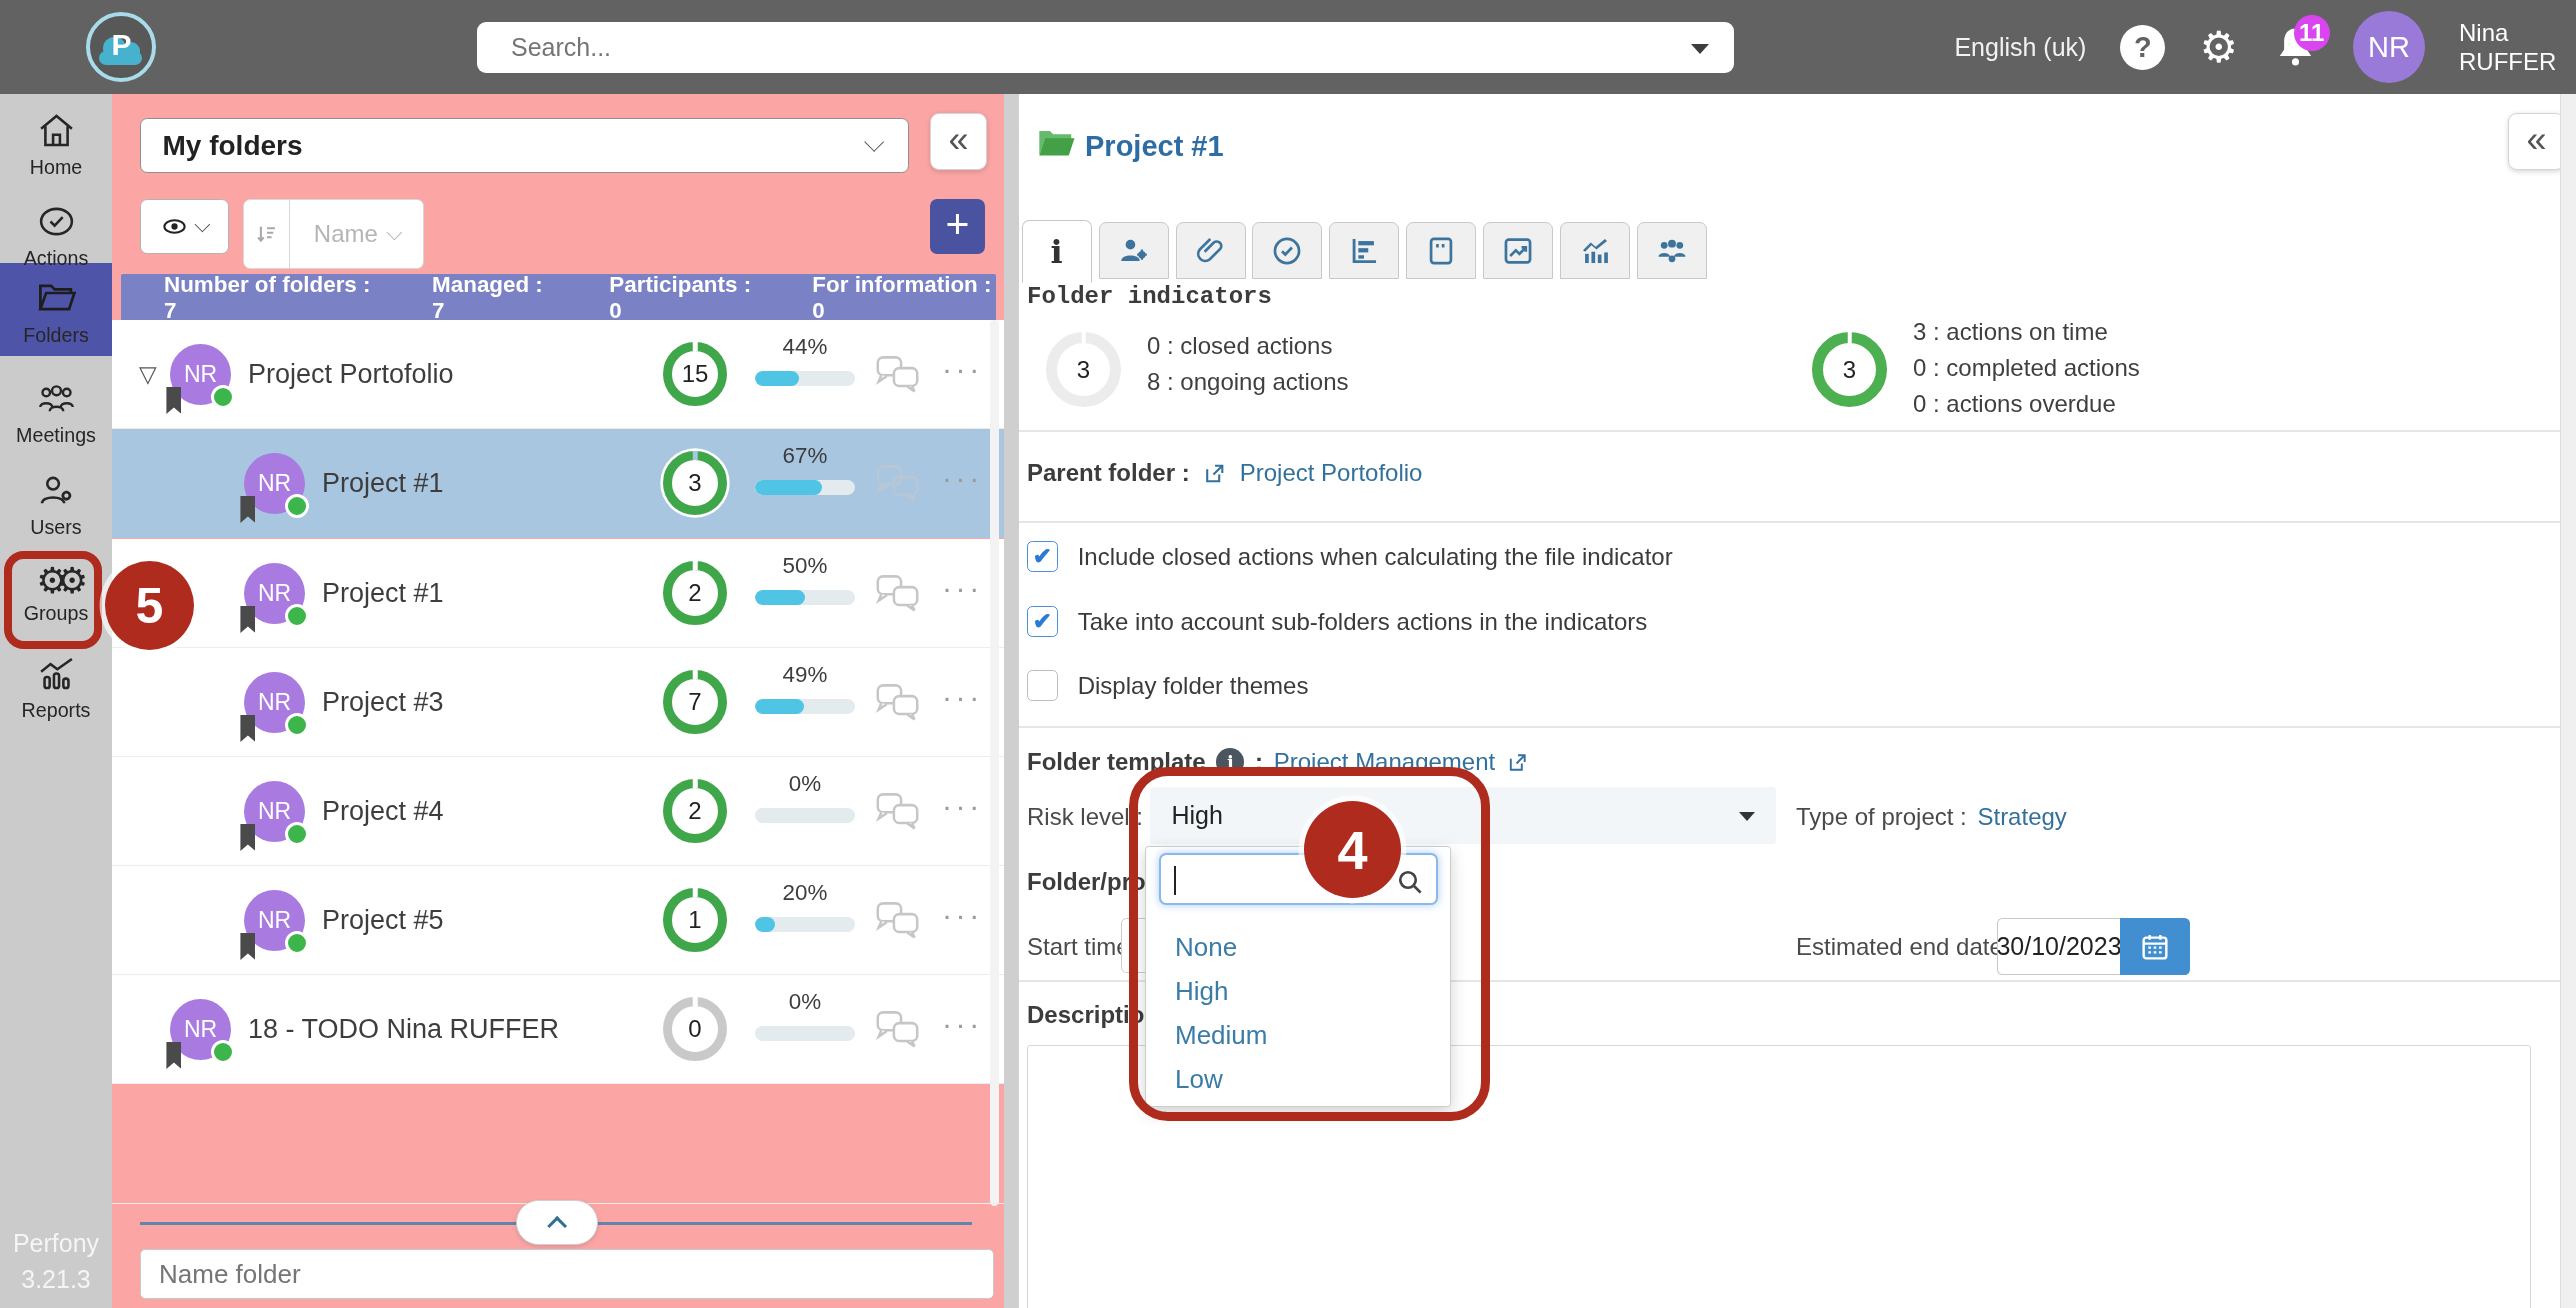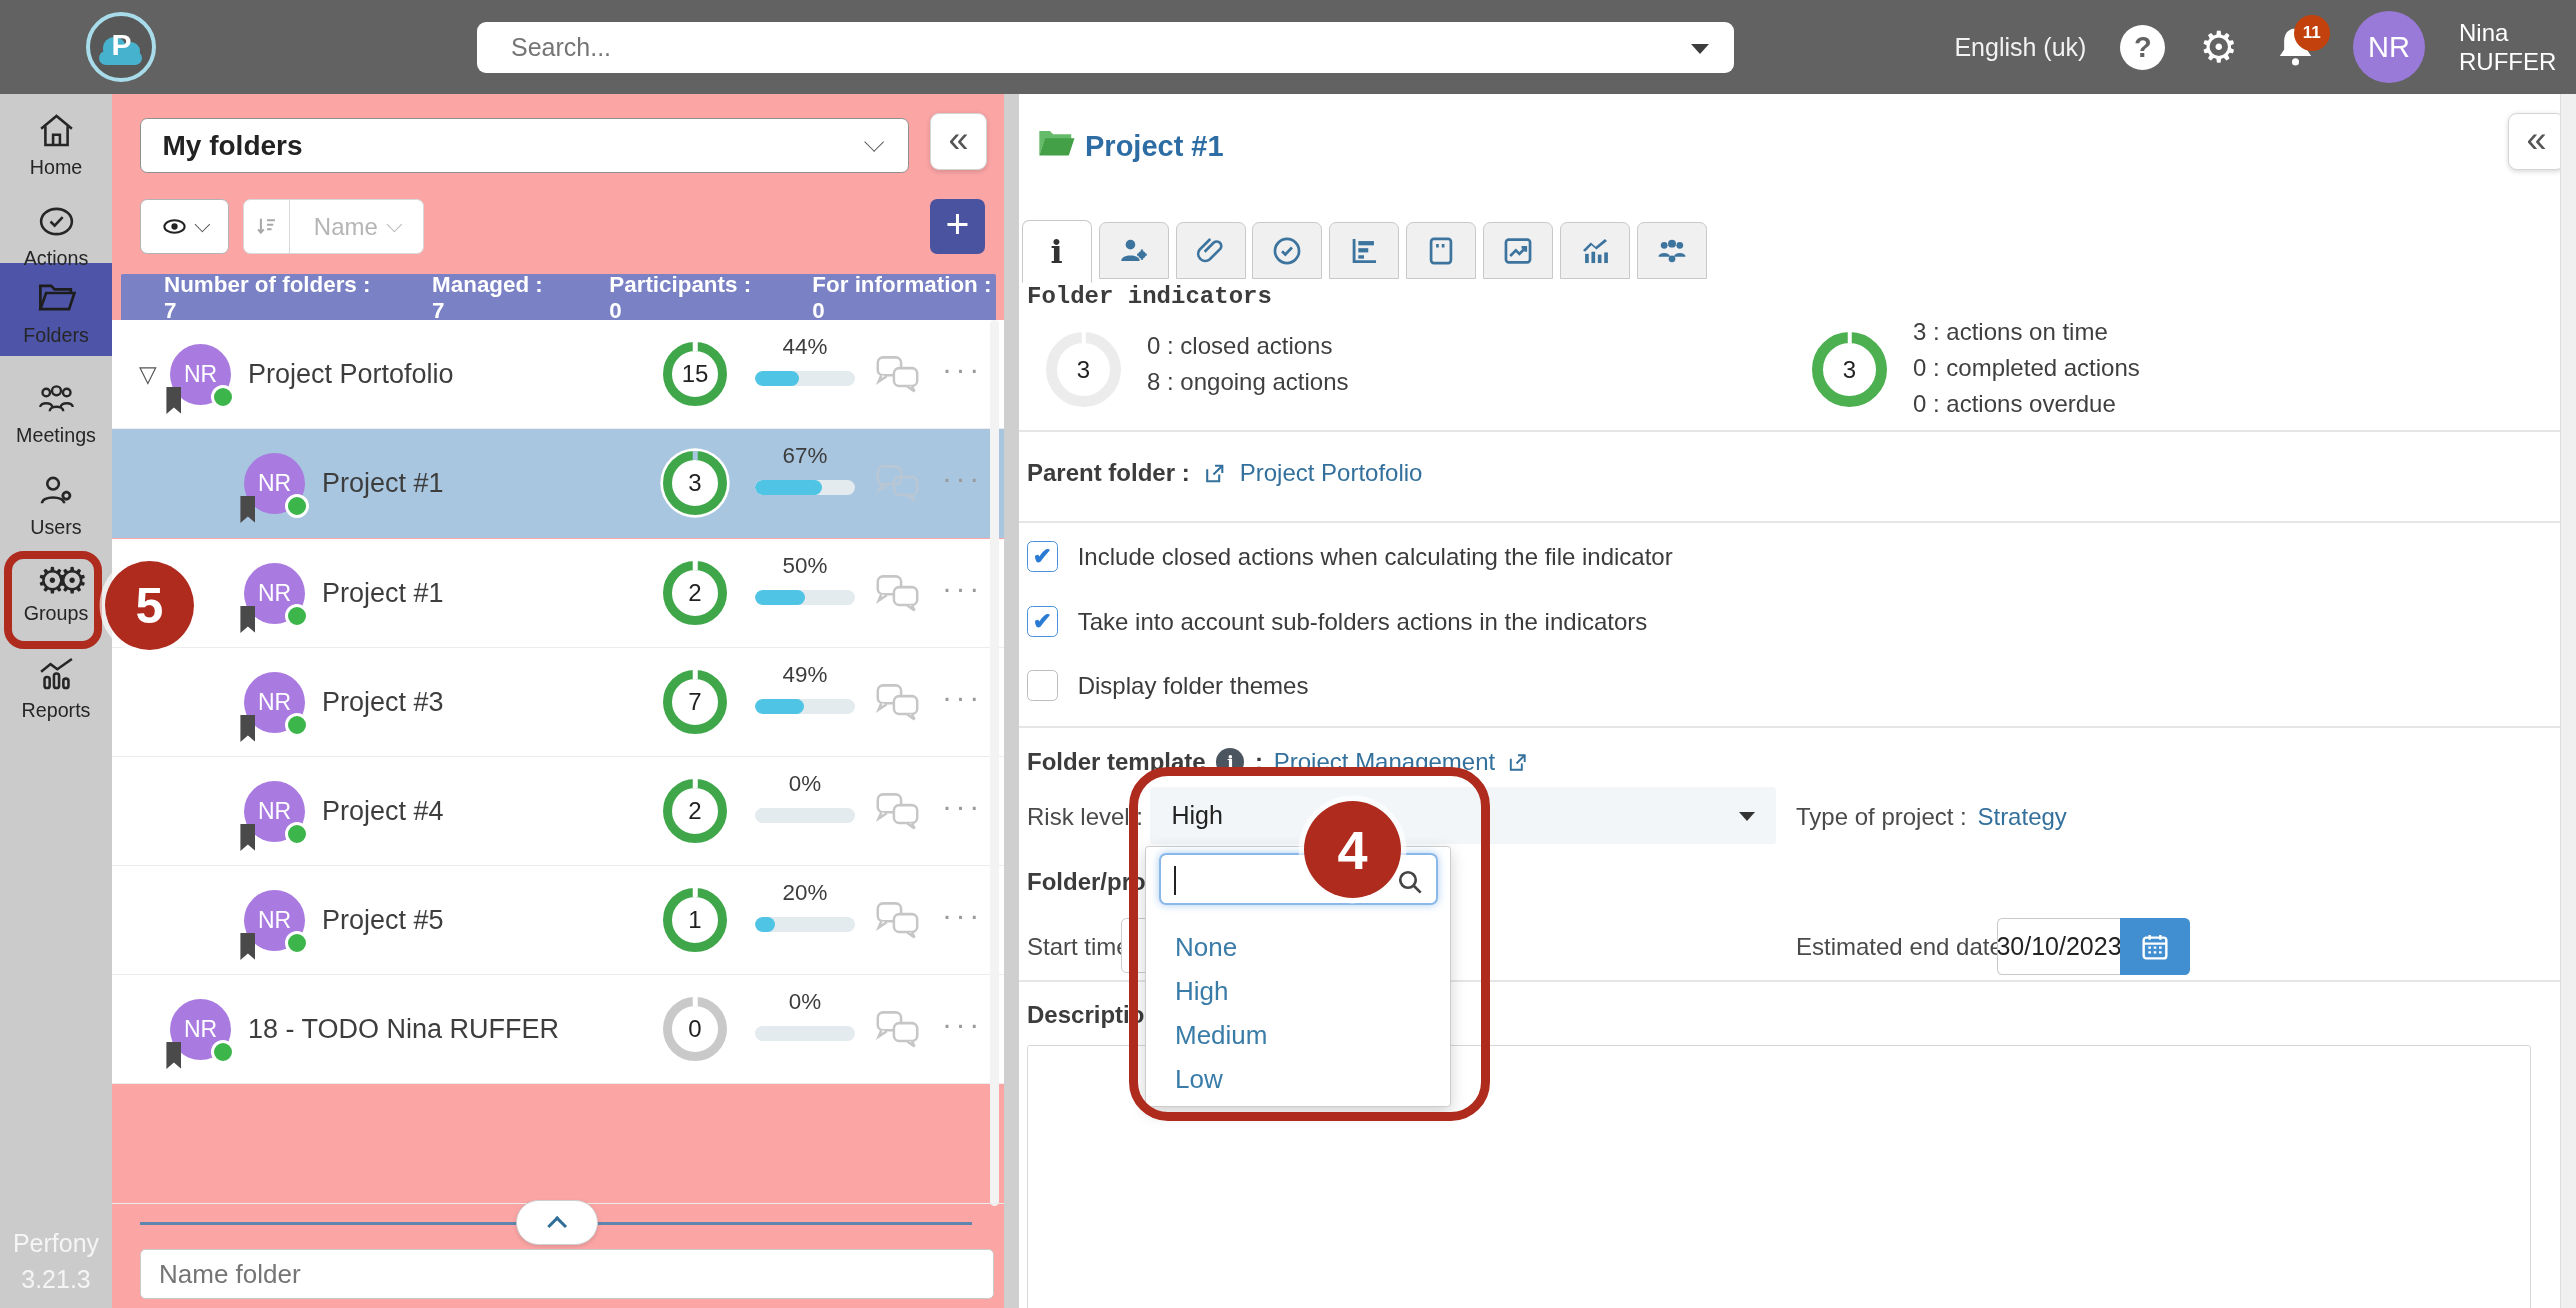--- a/index.html
+++ b/index.html
@@ -19,22 +19,22 @@
   .searchbox input { position:absolute; left:34px; top:0; width:1163px; height:100%; border:none; outline:none;
                      font-size:25px; color:#444; background:transparent; font-family:"Liberation Sans",sans-serif; }
   .search-caret-down { position:absolute; right:25px; top:22.4px; width:0; height:0;
                        border-left:9px solid transparent; border-right:9px solid transparent; border-top:10.7px solid #3c3c3c; }
   .topbar-right { position:absolute; right:19.7px; top:0; height:94px; display:flex; align-items:center; gap:34px; }
   .lang { color:#f2f2f2; font-size:25px; }
   .help-circle { width:45px; height:45px; border-radius:50%; background:#fff; color:#626262;
                  font-weight:bold; font-size:29px; display:flex; align-items:center; justify-content:center; }
   .gear-glyph { color:#fff; font-size:43px; line-height:1; }
   .bell-wrap { position:relative; width:47px; height:50px; }
-  .badge { position:absolute; right:-10.7px; top:-7.2px; min-width:36px; height:36px; border-radius:18px; background:#c2410c;
-           color:#fff; font-size:17px; font-weight:bold; display:flex; align-items:center; justify-content:center; z-index:2; }
+  .badge { position:absolute; right:-10.7px; top:-7.2px; min-width:36px; height:36px; border-radius:18px; background:#d946ef;
+           color:#fff; font-size:24px; font-weight:bold; display:flex; align-items:center; justify-content:center; z-index:2; }
   .avatar-top { width:72px; height:72px; border-radius:50%; background:#9a7ad8; color:#fff; font-size:29px;
                 display:flex; align-items:center; justify-content:center; }
   .username { color:#fff; font-size:24px; line-height:29.5px; }
 
   
   .sidebar { position:absolute; left:0; top:94px; width:112px; height:1215px; background:#cbcbcb; z-index:5; }
   .side-item { position:absolute; left:0; width:112px; text-align:center; color:#262626; }
   .side-item .lbl { display:block; font-size:19.7px; margin-top:1.8px; }
   .side-item svg { display:inline-block; }
   .side-sel { position:absolute; left:0; width:112px; height:93px; background:#4e55a9; }
@@ -48,21 +48,21 @@
                background:#fff; display:flex; align-items:center; padding:0 21.5px; font-size:28px; font-weight:bold; color:#222; }
   .chev { display:inline-block; width:14.3px; height:14.3px; border-right:1.8px solid #555; border-bottom:1.8px solid #555;
           transform:rotate(45deg); }
   .myfolders .chev { position:absolute; right:27px; top:16px; }
   .collapse-btn { position:absolute; width:57px; height:57px; background:#fff; border:0.9px solid #d5d5d5; border-radius:9px;
                   box-shadow:0 1.8px 5.4px rgba(0,0,0,.15); color:#555; font-size:36px; line-height:52px; text-align:center; }
   .collapse-left { left:818px; top:19px; }
   .filter-btn { position:absolute; left:28px; top:105px; width:89px; height:55px; border:1.8px solid #b3b3b3; border-radius:7.2px;
                 background:#fff; display:flex; align-items:center; justify-content:center; gap:9px; }
   .filter-btn .chev { width:10.7px; height:10.7px; margin-top:-3.6px; }
-  .sort-group { position:absolute; left:131px; top:105px; height:55px; display:flex; }
+  .sort-group { position:absolute; left:131px; top:105px; height:70px; display:flex; }
   .sort-seg { border:1.8px solid #d8d8d8; background:#fff; display:flex; align-items:center; justify-content:center; }
   .sort-ic { width:47px; border-radius:7.2px 0 0 7.2px; }
   .sort-name { width:134px; border-left:none; border-radius:0 7.2px 7.2px 0; color:#b5b5b5; font-size:24px; gap:10.7px; }
   .sort-name .chev { border-color:#b5b5b5; width:10.7px; height:10.7px; margin-top:-3.6px; }
   .plus-btn { position:absolute; left:818px; top:105px; width:55px; height:55px; background:#4a53a0; border-radius:7.2px;
               color:#fff; font-size:41px; text-align:center; line-height:50px; }
   .statsbar { position:absolute; left:9px; top:180px; width:875px; height:47px; background:#7a81c4; border-radius:1.8px;
               display:flex; align-items:center; color:#fff; font-size:22.4px; font-weight:bold; }
   .statsbar span:nth-child(1){ margin-left:43px; } .statsbar span:nth-child(2){ margin-left:59px; }
   .statsbar span:nth-child(3){ margin-left:57px; } .statsbar span:nth-child(4){ margin-left:54px; }

